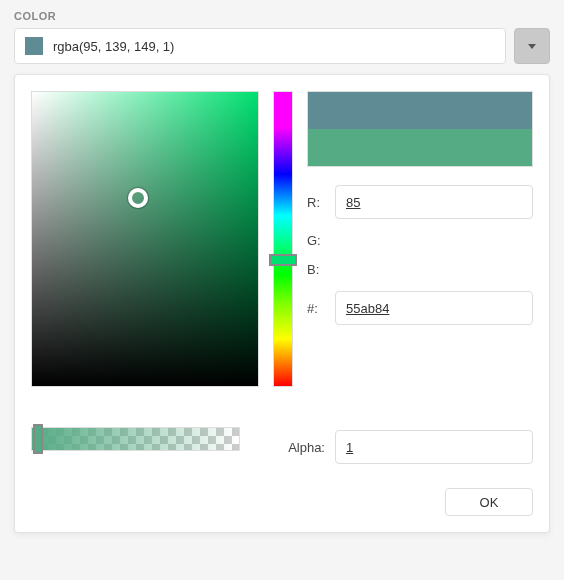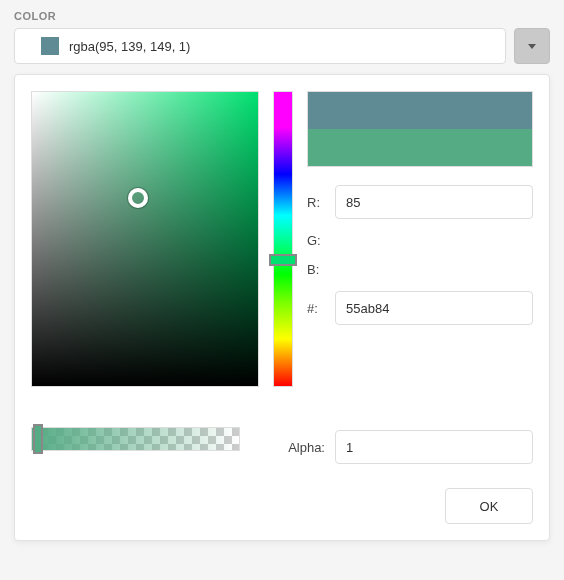--- a/index.html
+++ b/index.html
@@ -21,21 +21,21 @@
   }
   .top-row { display: flex; gap: 8px; }
   .color-input {
     flex: 1;
     display: flex;
     align-items: center;
     background: #fff;
     border: 1px solid #ddd;
     border-radius: 4px;
     height: 36px;
-    padding: 0 26px;
+    padding: 0 10px;
   }
   .swatch-sm { width: 18px; height: 18px; margin-right: 10px; }
   .color-text { font-size: 13px; color: #333; }
   .dd-btn {
     width: 36px; height: 36px;
     background: #c9c9c9;
     border: 1px solid #bfbfbf;
     border-radius: 4px;
     display: flex; align-items: center; justify-content: center;
     cursor: pointer;
@@ -113,20 +113,21 @@
   .rgb-row label { width: 18px; color: #444; }
   .num-input {
     flex: 1;
     height: 34px;
     border: 1px solid #ddd;
     border-radius: 4px;
     padding: 0 10px;
     font-size: 13px;
     color: #333;
     outline: none;
+    text-decoration: underline;
   }
 
   .alpha-row { display: flex; align-items: center; gap: 14px; margin-top: 26px; }
   .alpha-slider {
     position: relative;
     width: 296px; height: 24px;
     border: 1px solid #ddd;
     background-image:
       linear-gradient(to right, #55ab84, rgba(85,171,132,0)),
       repeating-conic-gradient(#ccc 0% 25%, #fff 0% 50%);
@@ -138,21 +139,21 @@
     top: -4px; left: 1px;
     width: 10px; height: 30px;
     border: 2px solid #888;
     background: #55ab84;
   }
   .alpha-input-group { flex: 1; display: flex; align-items: center; gap: 10px; margin-left: 34px; margin-top: 17px; }
   .alpha-input-group label { color: #444; }
 
   .btn-row { display: flex; justify-content: flex-end; gap: 10px; margin-top: 24px; }
   .btn {
-    min-width: 88px; height: 36px;
+    min-width: 88px; height: 28px;
     background: #fff;
     border: 1px solid #ddd;
     border-radius: 4px;
     display: flex; align-items: center; justify-content: center;
     cursor: pointer;
     color: #333;
   }
 </style>
 </head>
 <body>

